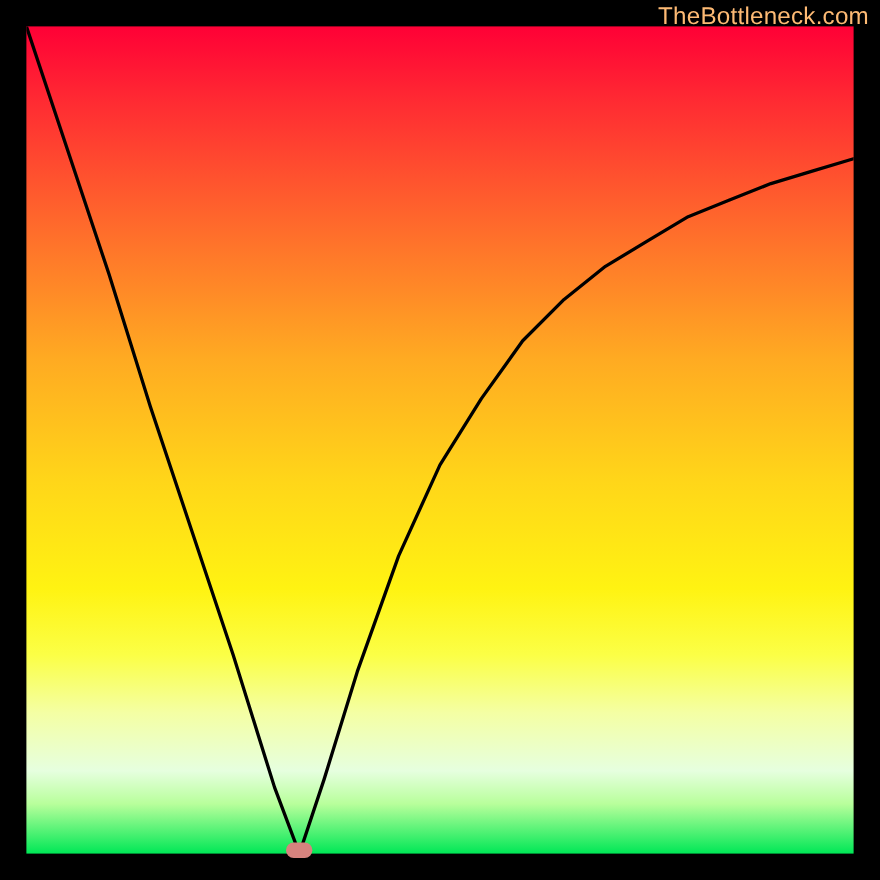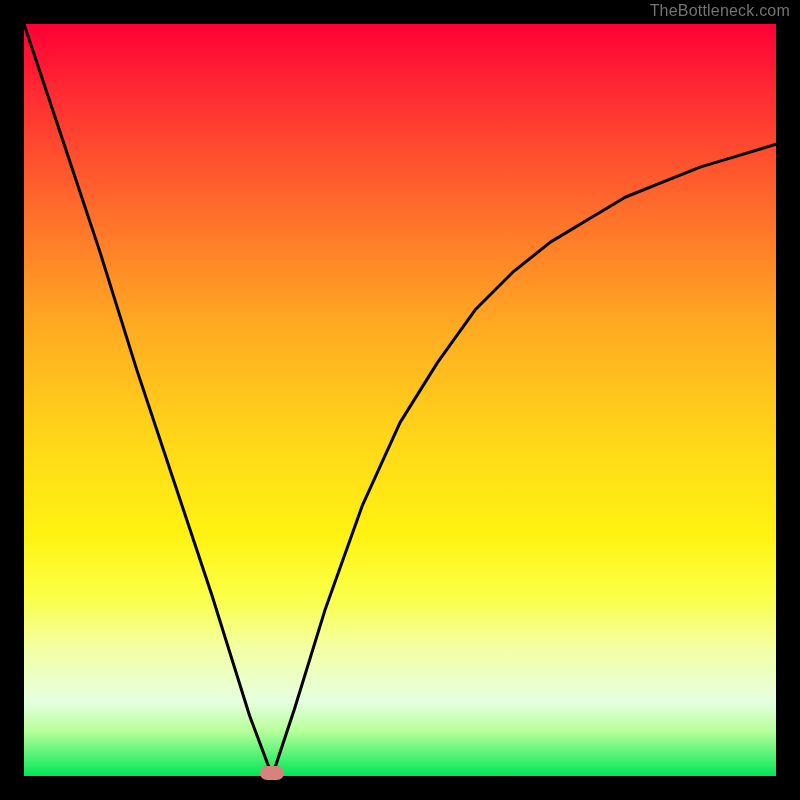--- a/index.html
+++ b/index.html
@@ -27,22 +27,22 @@
       #fbff46 76%,
       #f4ffa4 83%,
       #e6ffdf 90%,
       #b8ff9b 94%,
       #00e756 100%);
   }
   .watermark {
     position: absolute;
     top: 2px;
     right: 10px;
-    color: #737373;
-    font-size: 16px;
+    color: #fdba74;
+    font-size: 22px;
     letter-spacing: 0.2px;
     z-index: 5;
     font-weight: 500;
   }
   svg.curve {
     position: absolute;
     left: 24px;
     top: 24px;
     width: 752px;
     height: 752px;

